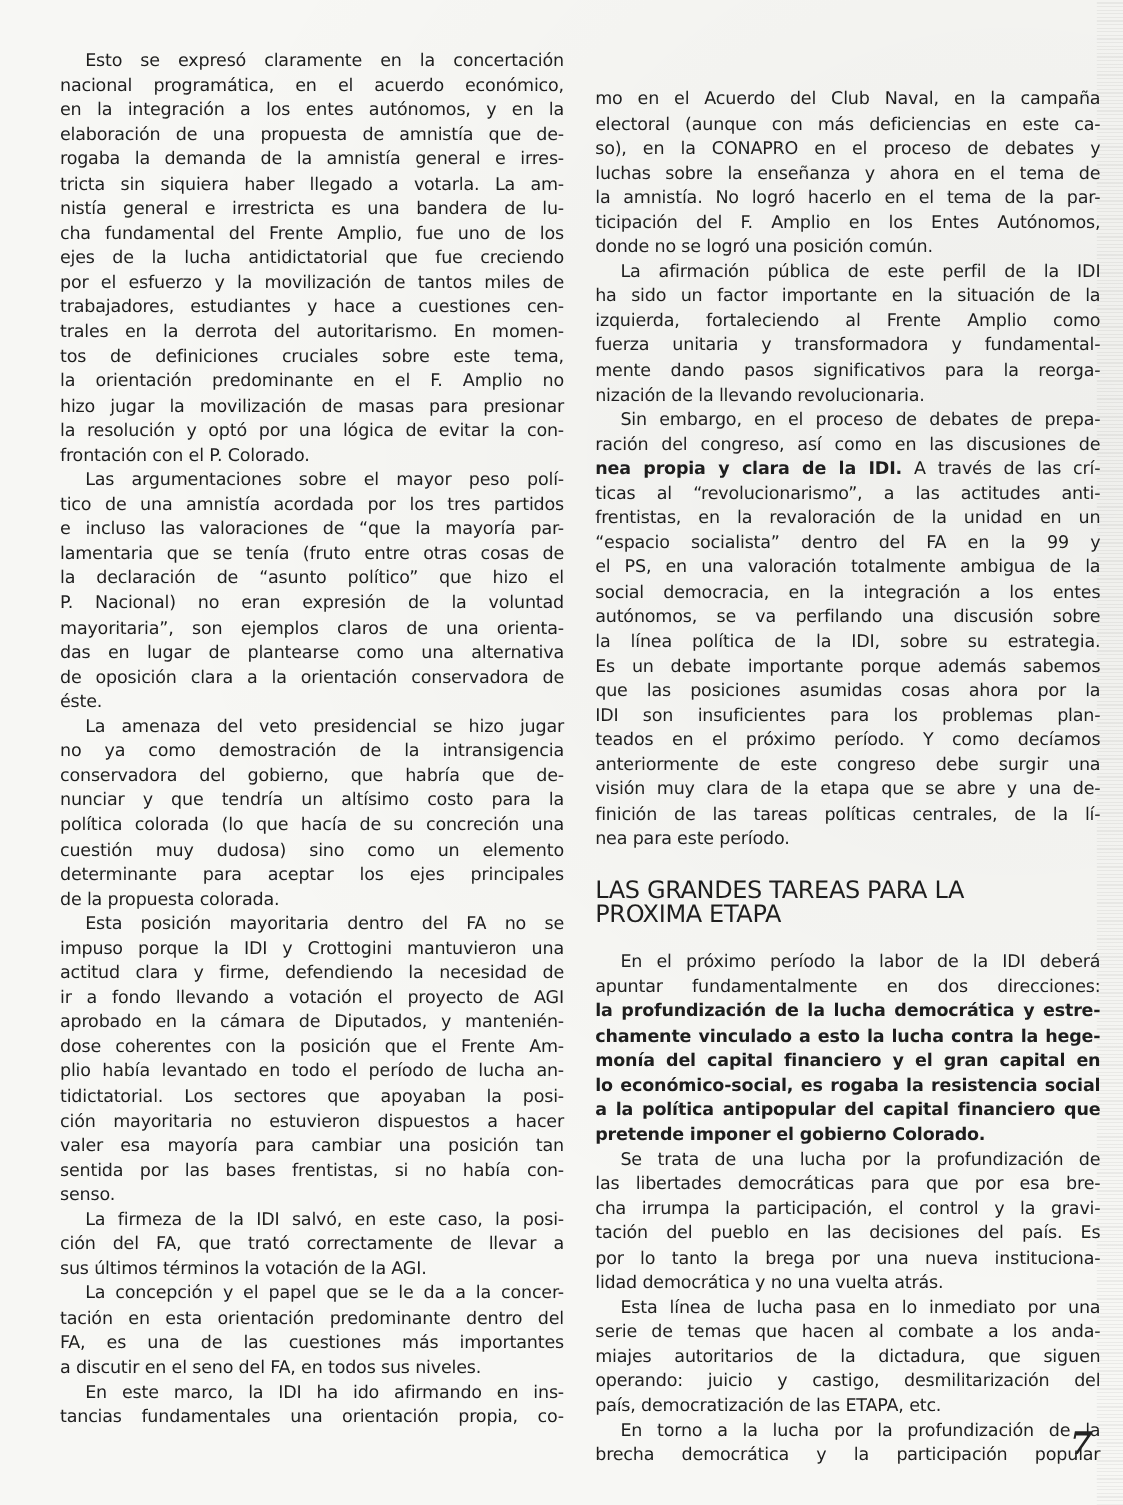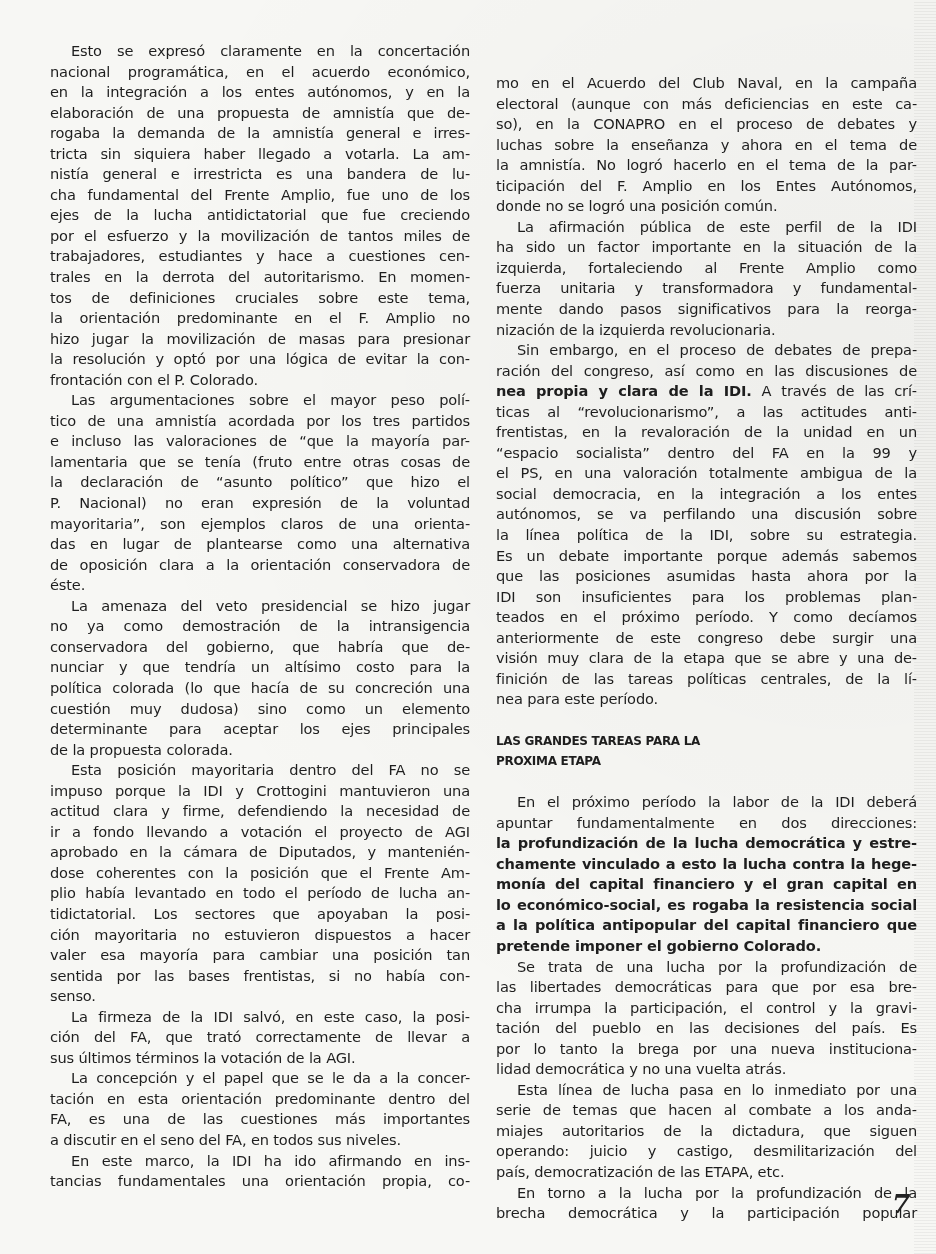--- a/index.html
+++ b/index.html
@@ -27,21 +27,21 @@
     line-height: 20.55px;
     letter-spacing: -0.15px;
   }
   .col-left { left: 50px; width: 420px; }
   .col-right { left: 496px; width: 421px; margin-top: 32px; }
   .ln { display: block; white-space: nowrap; text-align: justify; text-align-last: justify; height: 20.55px; }
   .ln.last { text-align-last: left; }
   .ln.ind { padding-left: 21px; }
   .b { font-weight: bold; }
   .heading {
-    font-weight: bold; font-size: 12px; letter-spacing: -0.3px;
+    font-weight: normal; font-size: 20px; letter-spacing: -0.3px;
     text-align-last: left;
   }
   .gap { display: block; height: 20.55px; }
   .page-number {
     position: absolute; right: 26px; top: 1189px;
     font-family: "DejaVu Serif", serif; font-weight: bold; font-style: italic;
     font-size: 26px; color: #222;
   }
 </style>
 </head>
@@ -116,33 +116,33 @@
         <span class="ln">so), en la CONAPRO en el proceso de debates y</span>
         <span class="ln">luchas sobre la enseñanza y ahora en el tema de</span>
         <span class="ln">la amnistía. No logró hacerlo en el tema de la par-</span>
         <span class="ln">ticipación del F. Amplio en los Entes Autónomos,</span>
         <span class="ln last">donde no se logró una posición común.</span>
         <span class="ln ind">La afirmación pública de este perfil de la IDI</span>
         <span class="ln">ha sido un factor importante en la situación de la</span>
         <span class="ln">izquierda, fortaleciendo al Frente Amplio como</span>
         <span class="ln">fuerza unitaria y transformadora y fundamental-</span>
         <span class="ln">mente dando pasos significativos para la reorga-</span>
-        <span class="ln last">nización de la izquierda revolucionaria.</span>
+        <span class="ln last">nización de la llevando revolucionaria.</span>
         <span class="ln ind">Sin embargo, en el proceso de debates de prepa-</span>
         <span class="ln">ración del congreso, así como en las discusiones de</span>
         <span class="ln"><span class="b">nea propia y clara de la IDI.</span><span> A través de las crí-</span></span>
         <span class="ln">ticas al “revolucionarismo”, a las actitudes anti-</span>
         <span class="ln">frentistas, en la revaloración de la unidad en un</span>
         <span class="ln">“espacio socialista” dentro del FA en la 99 y</span>
         <span class="ln">el PS, en una valoración totalmente ambigua de la</span>
         <span class="ln">social democracia, en la integración a los entes</span>
         <span class="ln">autónomos, se va perfilando una discusión sobre</span>
         <span class="ln">la línea política de la IDI, sobre su estrategia.</span>
         <span class="ln">Es un debate importante porque además sabemos</span>
-        <span class="ln">que las posiciones asumidas hasta ahora por la</span>
+        <span class="ln">que las posiciones asumidas cosas ahora por la</span>
         <span class="ln">IDI son insuficientes para los problemas plan-</span>
         <span class="ln">teados en el próximo período. Y como decíamos</span>
         <span class="ln">anteriormente de este congreso debe surgir una</span>
         <span class="ln">visión muy clara de la etapa que se abre y una de-</span>
         <span class="ln">finición de las tareas políticas centrales, de la lí-</span>
         <span class="ln last">nea para este período.</span>
       </div>
     <span class="gap"></span>
     <div class="heading">
       <span class="ln last">LAS GRANDES TAREAS PARA LA</span>

